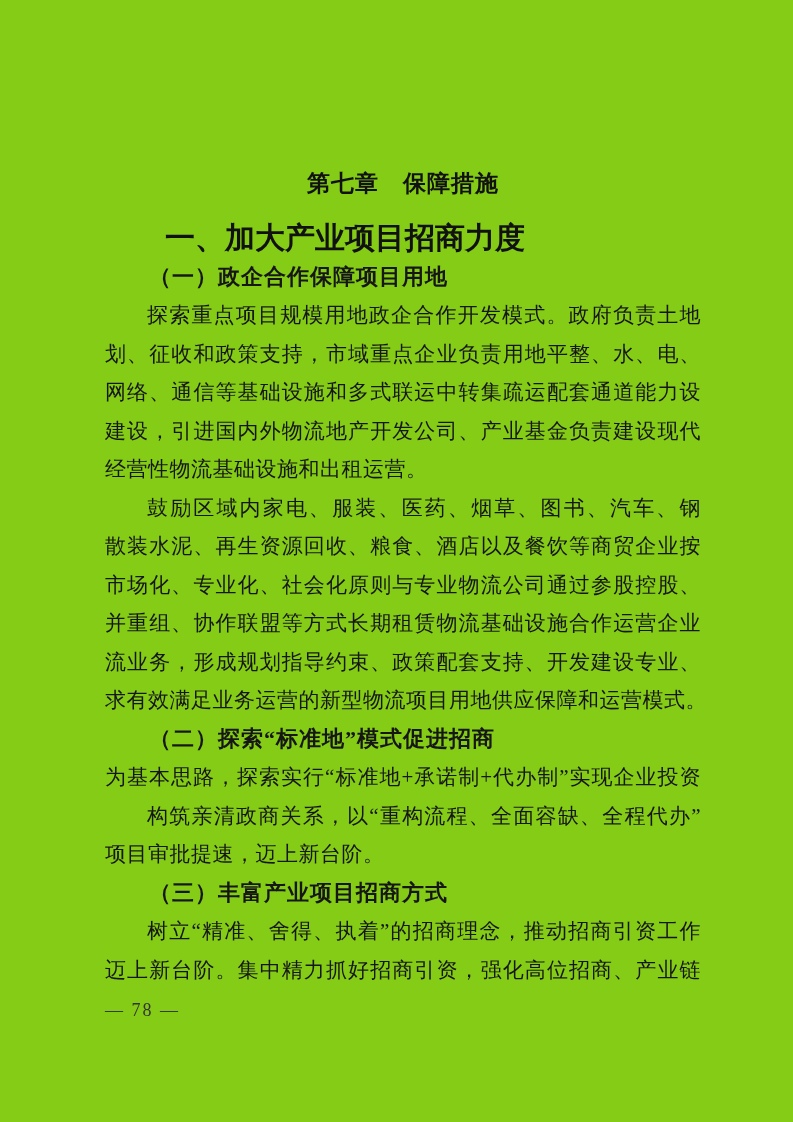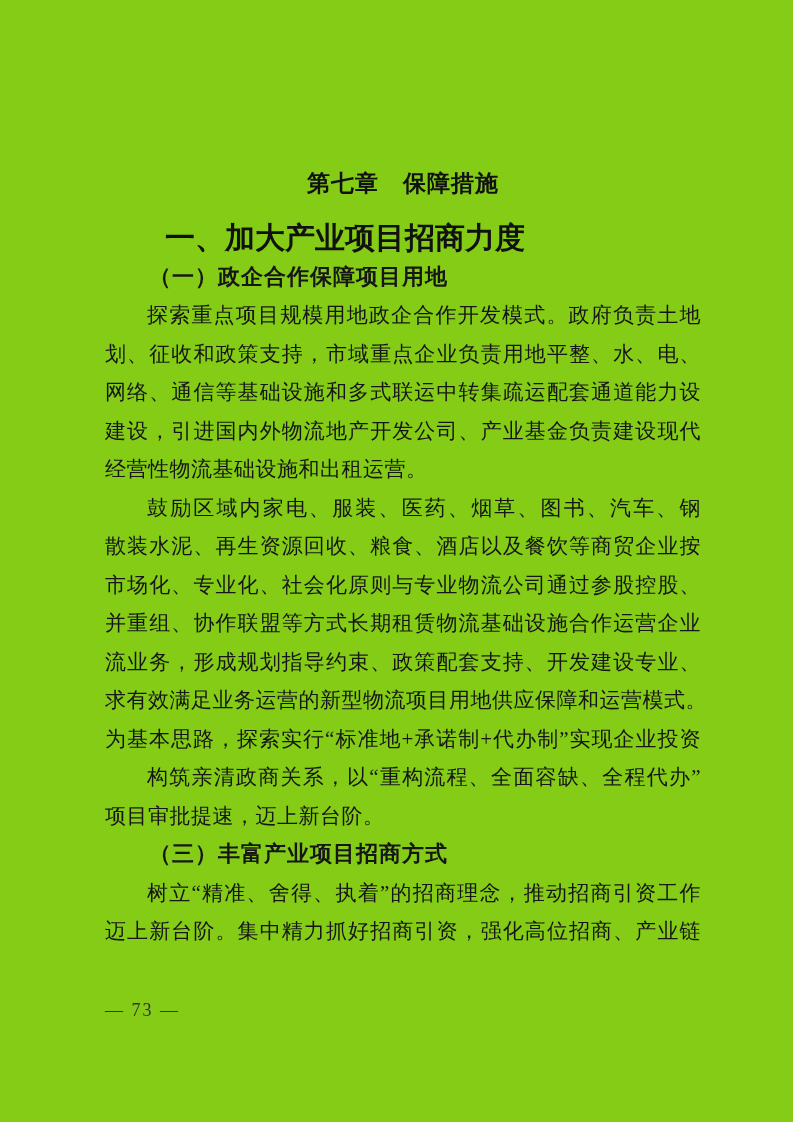--- a/index.html
+++ b/index.html
@@ -92,26 +92,27 @@
           <div class="line">经营性物流基础设施和出租运营。</div>
         </div>
         <div class="para">
           <div class="line first fill">鼓励区域内家电、服装、医药、烟草、图书、汽车、钢材、</div>
           <div class="line fill">散装水泥、再生资源回收、粮食、酒店以及餐饮等商贸企业按照</div>
           <div class="line fill">市场化、专业化、社会化原则与专业物流公司通过参股控股、兼</div>
           <div class="line fill">并重组、协作联盟等方式长期租赁物流基础设施合作运营企业物</div>
           <div class="line fill">流业务，形成规划指导约束、政策配套支持、开发建设专业、需</div>
           <div class="line">求有效满足业务运营的新型物流项目用地供应保障和运营模式。</div>
         </div>
+        <div class="h2">（二）探索“标准地”模式促进招商</div>
         <div class="para">
           <div class="line fill">为基本思路，探索实行“标准地+承诺制+代办制”实现企业投资</div>
           <div class="line first fill">构筑亲清政商关系，以“重构流程、全面容缺、全程代办”</div>
           <div class="line">项目审批提速，迈上新台阶。</div>
         </div>
         <div class="h2">（三）丰富产业项目招商方式</div>
         <div class="para">
           <div class="line first fill">树立“精准、舍得、执着”的招商理念，推动招商引资工作</div>
           <div class="line fill">迈上新台阶。集中精力抓好招商引资，强化高位招商、产业链招</div>
         </div>
       </div>
   </div>
-  <div class="footer">— 73 —</div>
+  <div class="footer">— 78 —</div>
 </div>
 
 </body></html>

